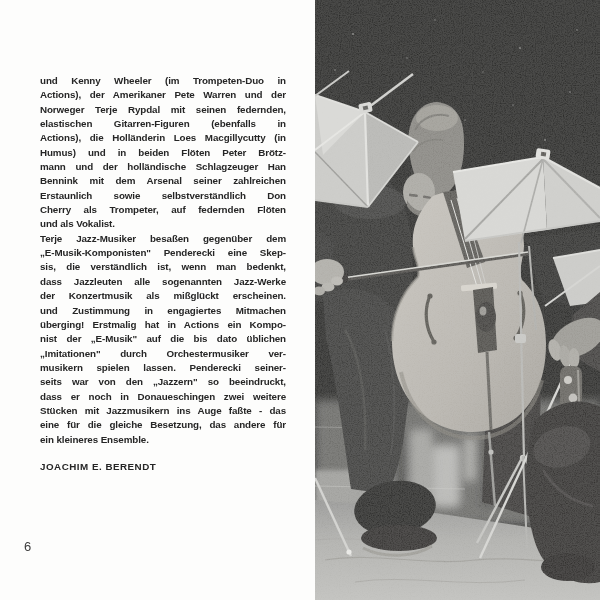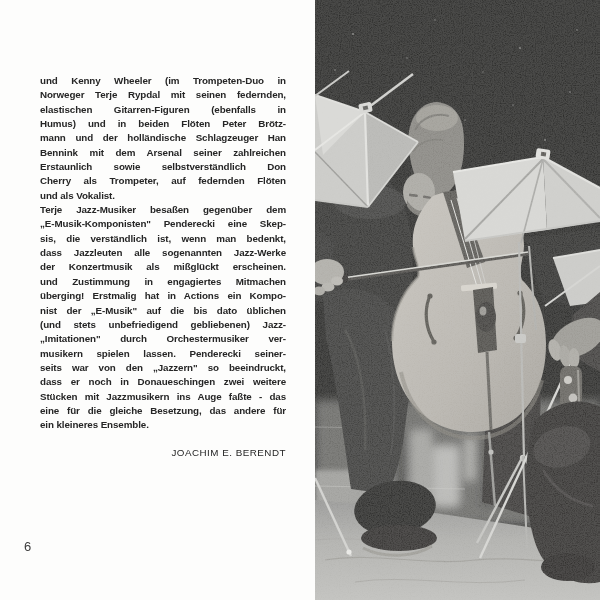--- a/index.html
+++ b/index.html
@@ -10,56 +10,57 @@
   }
   .text-col{
     position:absolute;left:40px;top:74px;width:246px;
     color:#262626;
     font-size:9.8px;font-weight:700;line-height:14.35px;
     letter-spacing:-0.1px;
   }
   .tl{min-height:14.35px;}
   .tl.j{text-align:justify;text-align-last:justify;}
   .byline{
-    margin-top:13px;text-align:right;letter-spacing:0.5px;
-    font-size:9.8px;font-weight:400;color:#262626;
+    margin-top:13px;letter-spacing:0.5px;
+    font-size:9.8px;font-weight:700;color:#262626;
   }
   .page-number{
     position:absolute;left:24px;top:539px;
     font-size:13px;font-weight:400;color:#3c3c3c;letter-spacing:0.5px;
   }
   .photo{
     position:absolute;left:315px;top:0;width:285px;height:600px;
     background:#121210;
   }
   .photo svg{display:block;width:285px;height:600px;}
 </style>
 </head>
 <body>
 
 <div class="text-col">
   <div id="lines-holder">
       <div class="tl j">und Kenny Wheeler (im Trompeten-Duo in</div>
+      <div class="tl j">Actions), der Amerikaner Pete Warren und der</div>
       <div class="tl j">Norweger Terje Rypdal mit seinen federnden,</div>
       <div class="tl j">elastischen Gitarren-Figuren (ebenfalls in</div>
+      <div class="tl j">Actions), die Holländerin Loes Macgillycutty (in</div>
       <div class="tl j">Humus) und in beiden Flöten Peter Brötz-</div>
       <div class="tl j">mann und der holländische Schlagzeuger Han</div>
       <div class="tl j">Bennink mit dem Arsenal seiner zahlreichen</div>
       <div class="tl j">Erstaunlich sowie selbstverständlich Don</div>
       <div class="tl j">Cherry als Trompeter, auf federnden Flöten</div>
       <div class="tl">und als Vokalist.</div>
       <div class="tl j">Terje Jazz-Musiker besaßen gegenüber dem</div>
       <div class="tl j">„E-Musik-Komponisten" Penderecki eine Skep-</div>
       <div class="tl j">sis, die verständlich ist, wenn man bedenkt,</div>
       <div class="tl j">dass Jazzleuten alle sogenannten Jazz-Werke</div>
       <div class="tl j">der Konzertmusik als mißglückt erscheinen.</div>
       <div class="tl j">und Zustimmung in engagiertes Mitmachen</div>
       <div class="tl j">überging! Erstmalig hat in Actions ein Kompo-</div>
       <div class="tl j">nist der „E-Musik" auf die bis dato üblichen</div>
-      <div class="tl j">(und stets unbefriedigend gebliebenen) Jazz-</div>
       <div class="tl j">„Imitationen" durch Orchestermusiker ver-</div>
       <div class="tl j">musikern spielen lassen. Penderecki seiner-</div>
       <div class="tl j">seits war von den „Jazzern" so beeindruckt,</div>
       <div class="tl j">dass er noch in Donaueschingen zwei weitere</div>
       <div class="tl j">Stücken mit Jazzmusikern ins Auge faßte - das</div>
       <div class="tl j">eine für die gleiche Besetzung, das andere für</div>
       <div class="tl">ein kleineres Ensemble.</div>
     </div>
   <div class="byline">JOACHIM E. BERENDT</div>
 </div>

